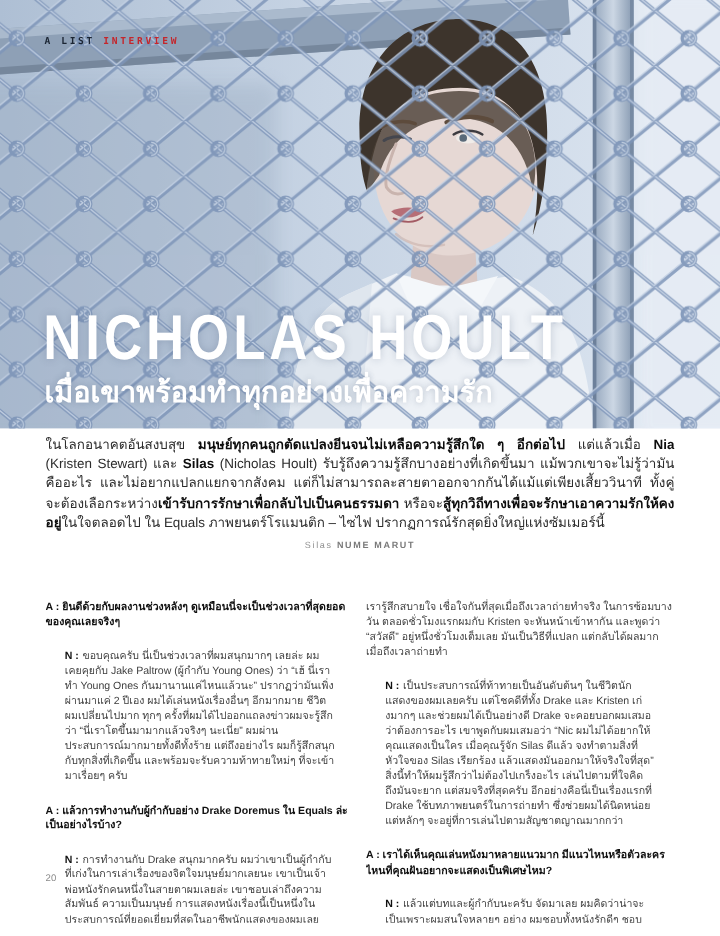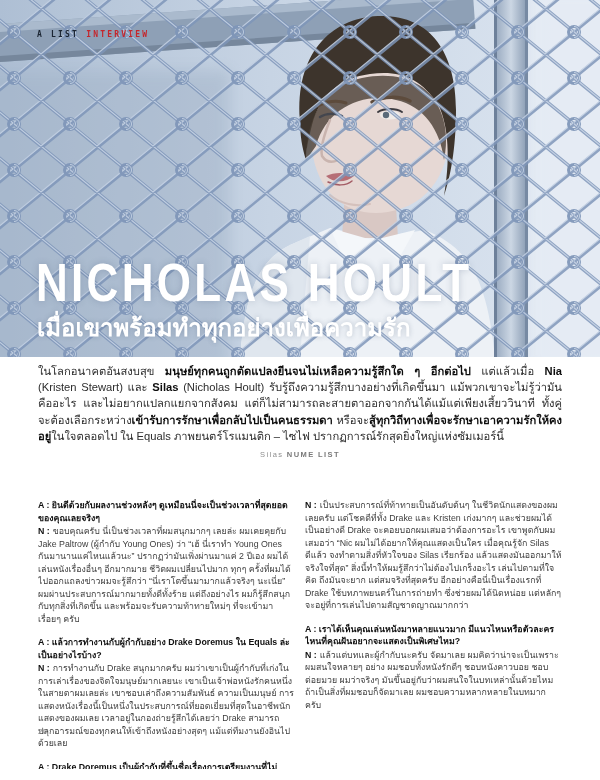--- a/index.html
+++ b/index.html
@@ -21,21 +21,21 @@
          font-size:11.2px;line-height:16.2px;text-align:justify;color:#2c2c2c;}
   .intro b{color:#0d0d0d;}
   .credit{position:absolute;left:0;top:450px;width:600px;text-align:center;font-size:7.5px;
           letter-spacing:1.4px;color:#8f8f8f;}
   .credit .auth{color:#7a7a7a;font-weight:bold;}
   
   .cols{position:absolute;left:38px;top:499px;width:524px;height:270px;display:flex;gap:10px;}
   .col{width:257px;height:100%;overflow:hidden;font-size:8.8px;line-height:12.5px;}
   .qa{margin:0 0 11px 0;}
   .q{margin:0 0 1px 0;font-weight:bold;color:#101010;}
-  .a{margin:0;color:#3d3d3d;}
+  .a{margin:16px;color:#3d3d3d;}
   .np{font-weight:bold;color:#101010;margin-right:3px;}
   .cont{margin:0 0 11px 0;color:#3d3d3d;}
   .pagenum{position:absolute;left:38px;top:727px;font-size:8px;color:#8a8a8a;}
 </style>
 </head>
 <body>
 
 <div class="page">
 
   <div class="photo">
@@ -105,40 +105,41 @@
 
     <div class="label"><span>A LIST </span><span class="red">INTERVIEW</span></div>
 
     <div class="title">NICHOLAS HOULT</div>
     <div class="subtitle">เมื่อเขาพร้อมทำทุกอย่างเพื่อความรัก</div>
   </div>
 
   <div class="intro"><span>ในโลกอนาคตอันสงบสุข </span><b>มนุษย์ทุกคนถูกตัดแปลงยีนจนไม่เหลือความรู้สึกใด ๆ อีกต่อไป </b><span>แต่แล้วเมื่อ </span><b>Nia </b><span>(Kristen Stewart) และ </span><b>Silas </b><span>(Nicholas Hoult) รับรู้ถึงความรู้สึกบางอย่างที่เกิดขึ้นมา แม้พวกเขาจะไม่รู้ว่ามันคืออะไร และไม่อยากแปลกแยกจากสังคม แต่ก็ไม่สามารถละสายตาออกจากกันได้แม้แต่เพียงเสี้ยววินาที ทั้งคู่จะต้องเลือกระหว่าง</span><b>เข้ารับการรักษาเพื่อกลับไปเป็นคนธรรมดา </b><span>หรือจะ</span><b>สู้ทุกวิถีทางเพื่อจะรักษาเอาความรักให้คงอยู่</b><span>ในใจตลอดไป ใน Equals ภาพยนตร์โรแมนติก – ไซไฟ ปรากฏการณ์รักสุดยิ่งใหญ่แห่งซัมเมอร์นี้</span></div>
 
   <div class="credit"><span>Silas</span>
-      <span class="auth">NUME LIST</span></div>
+      <span class="auth">NUME MARUT</span></div>
 
   <div class="cols">
 
     <div class="col">
       <div class="qa">
         <p class="q">A : ยินดีด้วยกับผลงานช่วงหลังๆ ดูเหมือนนี่จะเป็นช่วงเวลาที่สุดยอดของคุณเลยจริงๆ</p>
         <p class="a"><span class="np">N :</span><span>ขอบคุณครับ นี่เป็นช่วงเวลาที่ผมสนุกมากๆ เลยล่ะ ผมเคยคุยกับ Jake Paltrow (ผู้กำกับ Young Ones) ว่า “เฮ้ นี่เราทำ Young Ones กันมานานแค่ไหนแล้วนะ” ปรากฏว่ามันเพิ่งผ่านมาแค่ 2 ปีเอง ผมได้เล่นหนังเรื่องอื่นๆ อีกมากมาย ชีวิตผมเปลี่ยนไปมาก ทุกๆ ครั้งที่ผมได้ไปออกแถลงข่าวผมจะรู้สึกว่า “นี่เราโตขึ้นมามากแล้วจริงๆ นะเนี่ย” ผมผ่านประสบการณ์มากมายทั้งดีทั้งร้าย แต่ถึงอย่างไร ผมก็รู้สึกสนุกกับทุกสิ่งที่เกิดขึ้น และพร้อมจะรับความท้าทายใหม่ๆ ที่จะเข้ามาเรื่อยๆ ครับ</span></p>
       </div>
       <div class="qa">
         <p class="q">A : แล้วการทำงานกับผู้กำกับอย่าง Drake Doremus ใน Equals ล่ะ เป็นอย่างไรบ้าง?</p>
         <p class="a"><span class="np">N :</span><span>การทำงานกับ Drake สนุกมากครับ ผมว่าเขาเป็นผู้กำกับที่เก่งในการเล่าเรื่องของจิตใจมนุษย์มากเลยนะ เขาเป็นเจ้าพ่อหนังรักคนหนึ่งในสายตาผมเลยล่ะ เขาชอบเล่าถึงความสัมพันธ์ ความเป็นมนุษย์ การแสดงหนังเรื่องนี้เป็นหนึ่งในประสบการณ์ที่ยอดเยี่ยมที่สุดในอาชีพนักแสดงของผมเลย เวลาอยู่ในกองถ่ายรู้สึกได้เลยว่า Drake สามารถปลุกอารมณ์ของทุกคนให้เข้าถึงหนังอย่างสุดๆ แม้แต่ทีมงานยังอินไปด้วยเลย</span></p>
       </div>
       <div class="qa">
         <p class="q">A : Drake Doremus เป็นผู้กำกับที่ขึ้นชื่อเรื่องการเตรียมงานที่ไม่เหมือนใคร ในเรื่องนี้เขาจัดการคุณกับ Kristen อย่างไรบ้าง?</p>
 
       </div>
     </div>
 
     <div class="col">
+      <p class="cont">เรารู้สึกสบายใจ เชื่อใจกันที่สุดเมื่อถึงเวลาถ่ายทำจริง ในการซ้อมบางวัน ตลอดชั่วโมงแรกผมกับ Kristen จะหันหน้าเข้าหากัน และพูดว่า “สวัสดี” อยู่หนึ่งชั่วโมงเต็มเลย มันเป็นวิธีที่แปลก แต่กลับได้ผลมากเมื่อถึงเวลาถ่ายทำ</p>
       <div class="qa">
         <p class="a"><span class="np">N :</span><span>เป็นประสบการณ์ที่ท้าทายเป็นอันดับต้นๆ ในชีวิตนักแสดงของผมเลยครับ แต่โชคดีที่ทั้ง Drake และ Kristen เก่งมากๆ และช่วยผมได้เป็นอย่างดี Drake จะคอยบอกผมเสมอว่าต้องการอะไร เขาพูดกับผมเสมอว่า “Nic ผมไม่ได้อยากให้คุณแสดงเป็นใคร เมื่อคุณรู้จัก Silas ดีแล้ว จงทำตามสิ่งที่หัวใจของ Silas เรียกร้อง แล้วแสดงมันออกมาให้จริงใจที่สุด” สิ่งนี้ทำให้ผมรู้สึกว่าไม่ต้องไปเกร็งอะไร เล่นไปตามที่ใจคิด ถึงมันจะยาก แต่สมจริงที่สุดครับ อีกอย่างคือนี่เป็นเรื่องแรกที่ Drake ใช้บทภาพยนตร์ในการถ่ายทำ ซึ่งช่วยผมได้นิดหน่อย แต่หลักๆ จะอยู่ที่การเล่นไปตามสัญชาตญาณมากกว่า</span></p>
       </div>
       <div class="qa">
         <p class="q">A : เราได้เห็นคุณเล่นหนังมาหลายแนวมาก มีแนวไหนหรือตัวละครไหนที่คุณฝันอยากจะแสดงเป็นพิเศษไหม?</p>
         <p class="a"><span class="np">N :</span><span>แล้วแต่บทและผู้กำกับนะครับ จัดมาเลย ผมคิดว่าน่าจะเป็นเพราะผมสนใจหลายๆ อย่าง ผมชอบทั้งหนังรักดีๆ ชอบหนังคาวบอย ชอบต่อยมวย ผมว่าจริงๆ มันขึ้นอยู่กับว่าผมสนใจในบทเหล่านั้นด้วยไหม ถ้าเป็นสิ่งที่ผมชอบก็จัดมาเลย ผมชอบความหลากหลายในบทมากครับ</span></p>
       </div>
 
     </div>
 

